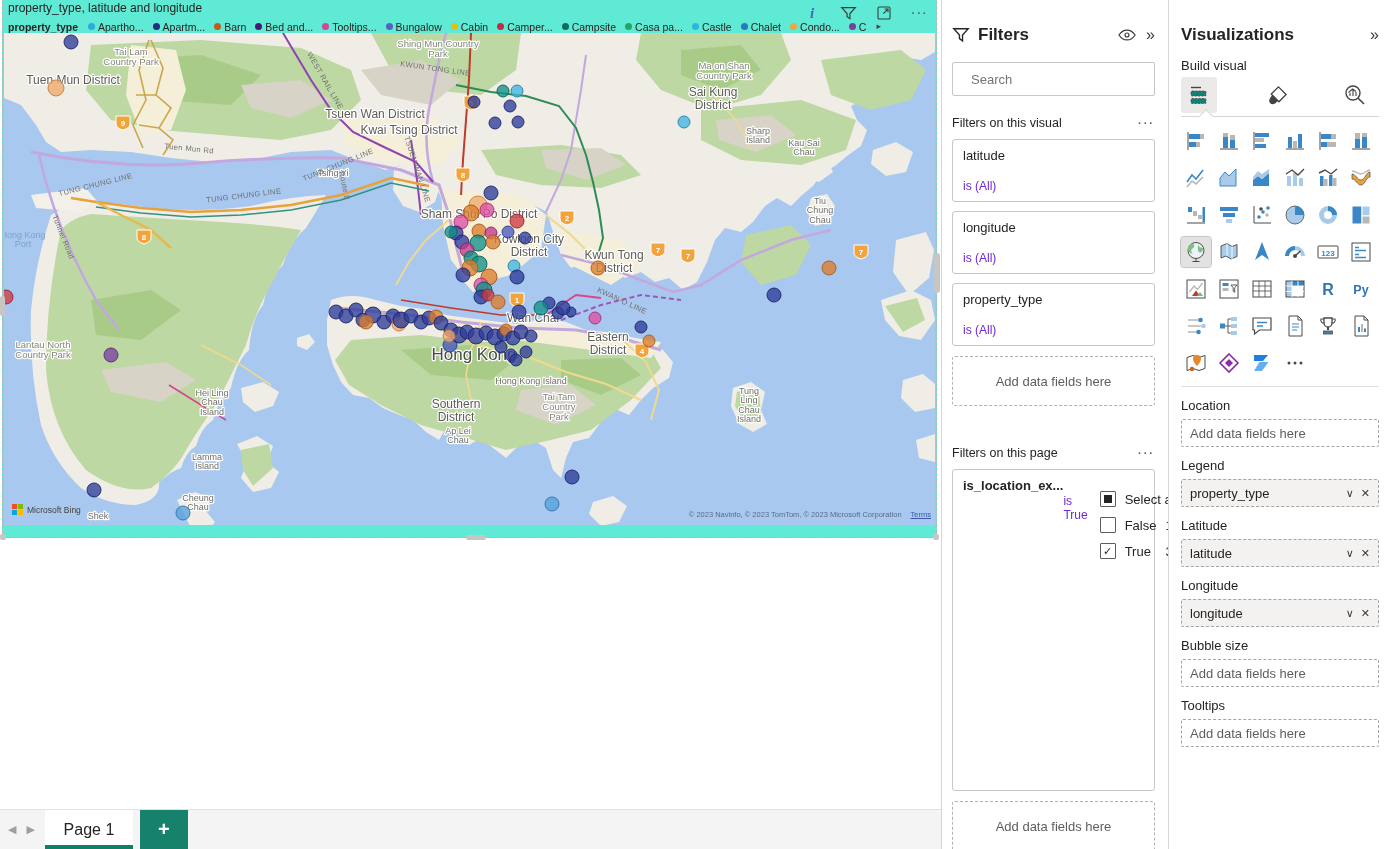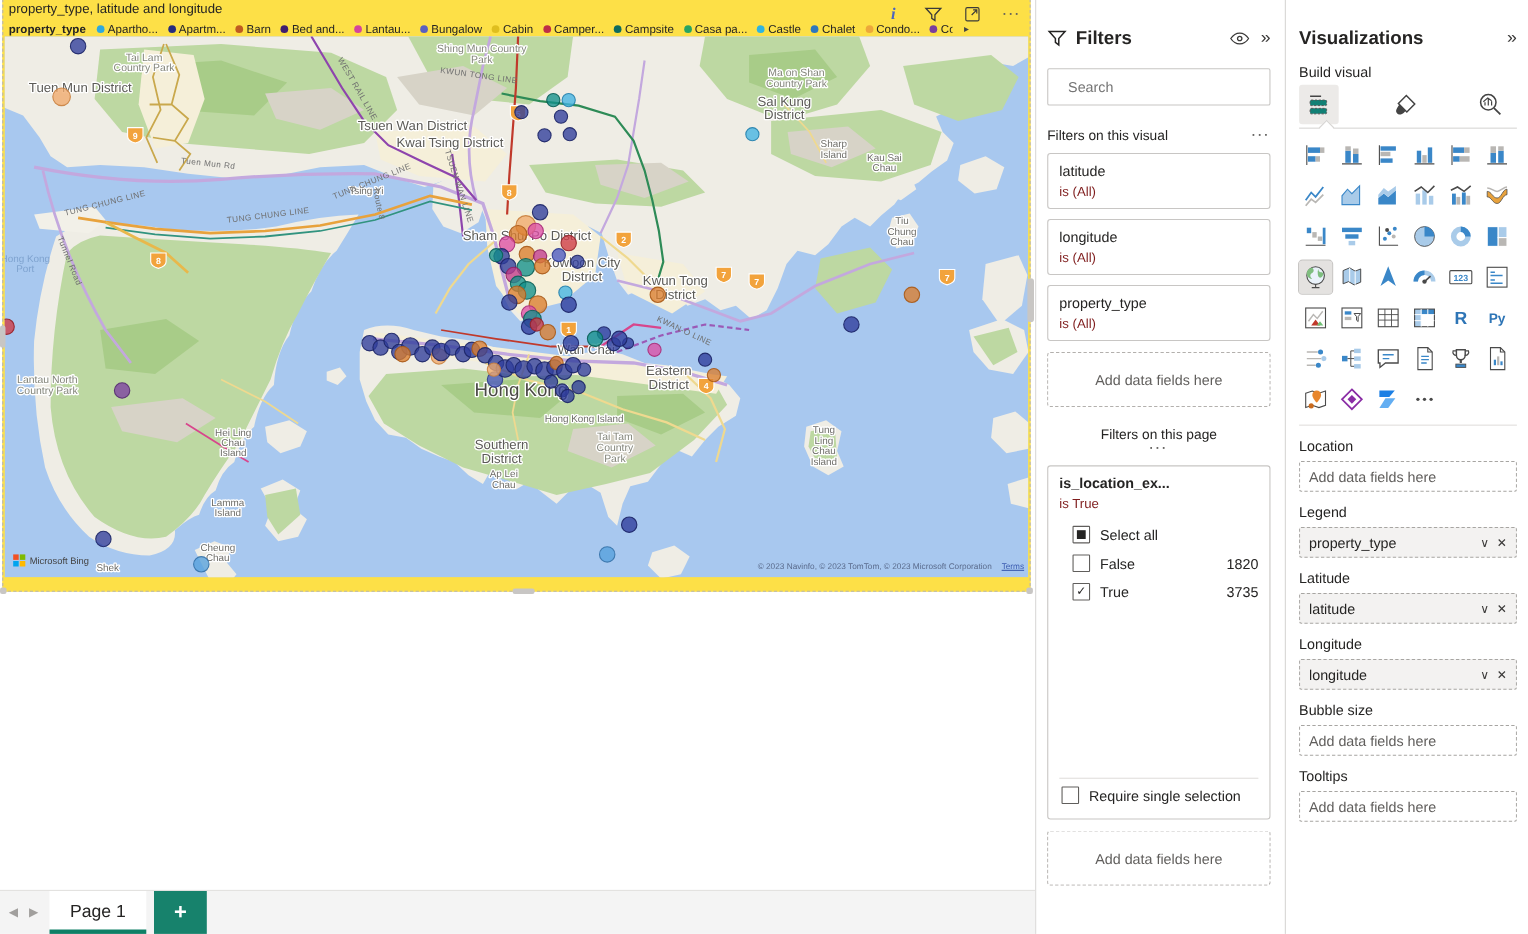--- a/index.html
+++ b/index.html
@@ -3,21 +3,21 @@
 <meta charset="utf-8">
 <style>
   html,body{margin:0;padding:0;}
   body{width:1389px;height:849px;overflow:hidden;background:#fff;
        font-family:"Liberation Sans",sans-serif;color:#252423;}
   .app{display:flex;width:1389px;height:849px;}
 
   
   .canvas{position:relative;width:941px;height:849px;background:#fff;flex:none;}
   .visual{position:absolute;left:2px;top:-1px;width:935px;height:539px;
-          border:1px dashed #b8b6b3;background:#fde047;box-sizing:border-box;}
+          border:1px dashed #b8b6b3;background:#5eead4;box-sizing:border-box;}
   .visual-title{position:absolute;left:5px;top:1px;font-size:12px;color:#252423;white-space:nowrap;}
   .vheader{position:absolute;top:3px;right:6px;display:flex;gap:16px;align-items:center;height:20px;}
   .vheader .hic{width:20px;height:20px;display:flex;align-items:center;justify-content:center;cursor:pointer;}
   .info-i{font-family:"Liberation Serif",serif;font-style:italic;font-weight:bold;color:#4a65c0;font-size:15px;}
   .legend{position:absolute;left:5px;top:19px;right:70px;height:15px;display:flex;gap:9px;
           align-items:center;font-size:10.5px;color:#252423;overflow:hidden;white-space:nowrap;}
   .legend-label{font-weight:bold;margin-right:1px;}
   .legend-item{display:inline-flex;align-items:center;gap:3px;flex:none;}
   .ldot{width:7px;height:7px;border-radius:50%;flex:none;}
   .legend-more{position:absolute;right:55px;top:21px;font-size:9px;color:#444;}
@@ -60,24 +60,24 @@
 
   .searchbox{margin-top:12px;height:32px;border:1px solid #c8c6c4;border-radius:2px;display:flex;
              align-items:center;padding:0 8px;gap:8px;}
   .searchbox input{border:none;outline:none;font-size:13px;flex:1;font-family:inherit;color:#252423;}
   .fsection{margin-top:16px;display:flex;align-items:center;}
   .fsection .t{font-size:12.5px;color:#252423;flex:1;}
   .dots3{color:#605e5c;font-weight:bold;letter-spacing:2px;font-size:11px;cursor:pointer;}
   .fcard{margin-top:9px;border:1px solid #c8c6c4;border-radius:3px;padding:8px 10px;background:#fff;}
   .fname{font-size:13px;color:#252423;}
   .fname.b{font-weight:bold;}
-  .fcond{font-size:12px;color:#7f1d1d;margin-top:4px;}
+  .fcond{font-size:12px;color:#6d28d9;margin-top:16px;}
   .addcard{margin-top:10px;border:1px dashed #b3b0ad;border-radius:3px;height:48px;display:flex;
            align-items:center;justify-content:center;font-size:13px;color:#605e5c;}
-  .page-card{height:304px;display:flex;flex-direction:column;}
+  .page-card{height:304px;display:flex;flex-direction:row;}
   .cbrows{margin-top:8px;}
   .cbrow{display:flex;align-items:center;gap:9px;padding:5px 0 5px 12px;font-size:13px;color:#252423;}
   .cbrow .cnt{margin-left:auto;font-size:13px;color:#252423;}
   .cb{width:14px;height:14px;border:1px solid #605e5c;border-radius:1px;background:#fff;flex:none;
       display:flex;align-items:center;justify-content:center;font-size:11px;color:#252423;}
   .cb.ind::after{content:"";width:8px;height:8px;background:#252423;}
   .cb.chk::after{content:"✓";font-size:11px;line-height:1;}
   .fspacer{flex:1;}
   .fdivider{border-top:1px solid #e1dfdd;margin:6px 0 2px;}
   .require{padding-left:2px;}
@@ -150,21 +150,21 @@
           <span class="legend-item">
             <span class="ldot" style="background: rgb(191, 91, 33);"></span>
             <span>Barn</span>
           </span>
           <span class="legend-item">
             <span class="ldot" style="background: rgb(63, 30, 112);"></span>
             <span>Bed and...</span>
           </span>
           <span class="legend-item">
             <span class="ldot" style="background: rgb(212, 69, 156);"></span>
-            <span>Lantau...</span>
+            <span>Tooltips...</span>
           </span>
           <span class="legend-item">
             <span class="ldot" style="background: rgb(90, 96, 191);"></span>
             <span>Bungalow</span>
           </span>
           <span class="legend-item">
             <span class="ldot" style="background: rgb(223, 190, 31);"></span>
             <span>Cabin</span>
           </span>
           <span class="legend-item">
@@ -540,21 +540,21 @@
           <div class="fname">longitude</div>
           <div class="fcond">is (All)</div>
         </div>
         <div class="fcard">
           <div class="fname">property_type</div>
           <div class="fcond">is (All)</div>
         </div>
       </div>
     <div class="addcard">Add data fields here</div>
 
-    <div class="fsection" style="margin-top:18px;flex-direction:column;">
+    <div class="fsection" style="margin-top:40px;">
       <span class="t">Filters on this page</span>
       <span class="dots3">···</span>
     </div>
     <div class="fcard page-card">
       <div class="fname b">is_location_ex...</div>
       <div class="fcond">is True</div>
       <div class="cbrows" id="page-filter-options">
           <div class="cbrow">
             <span class="cb ind"></span>
             <span>Select all</span>

